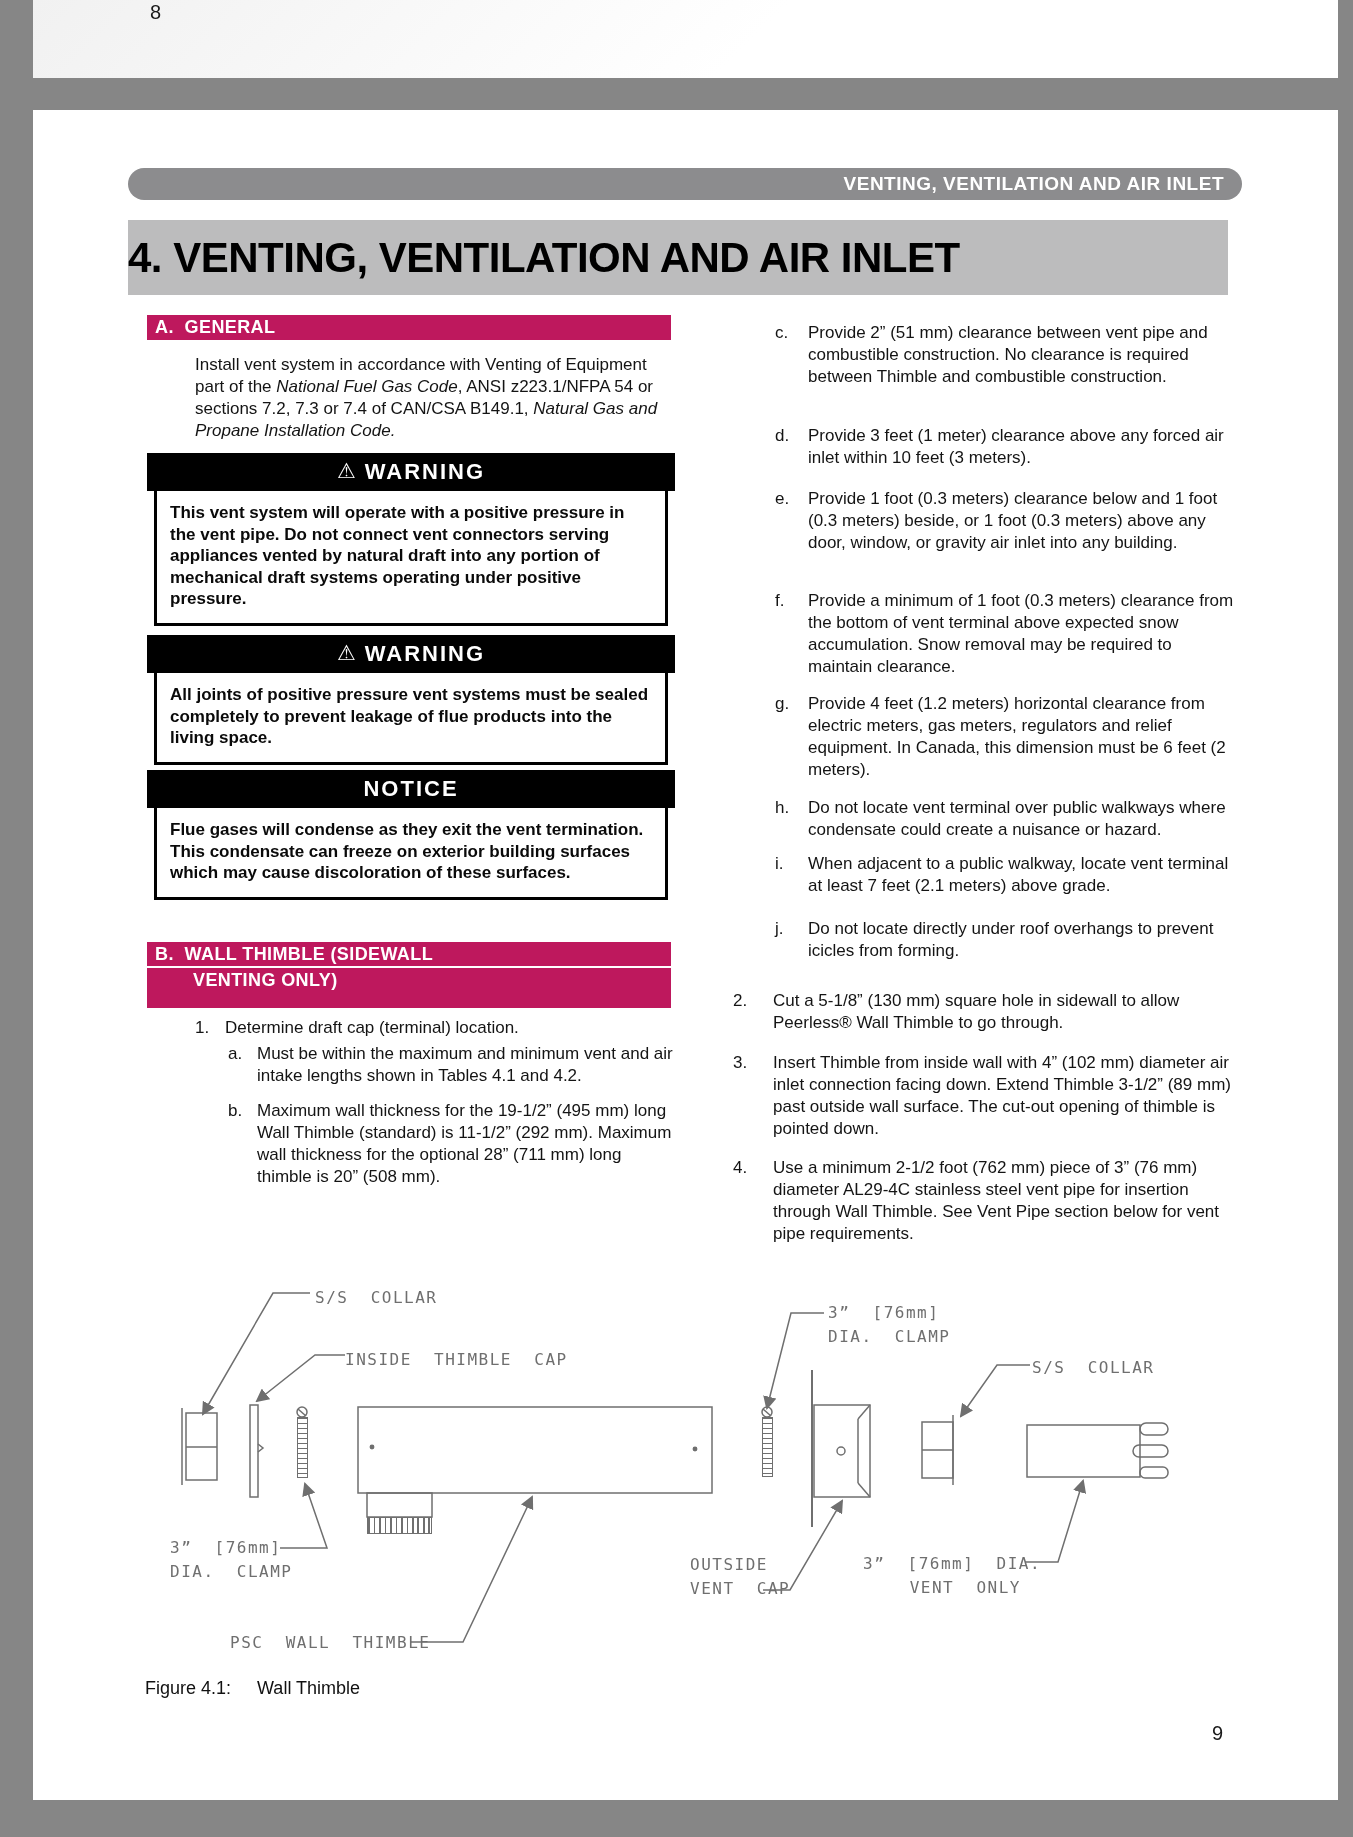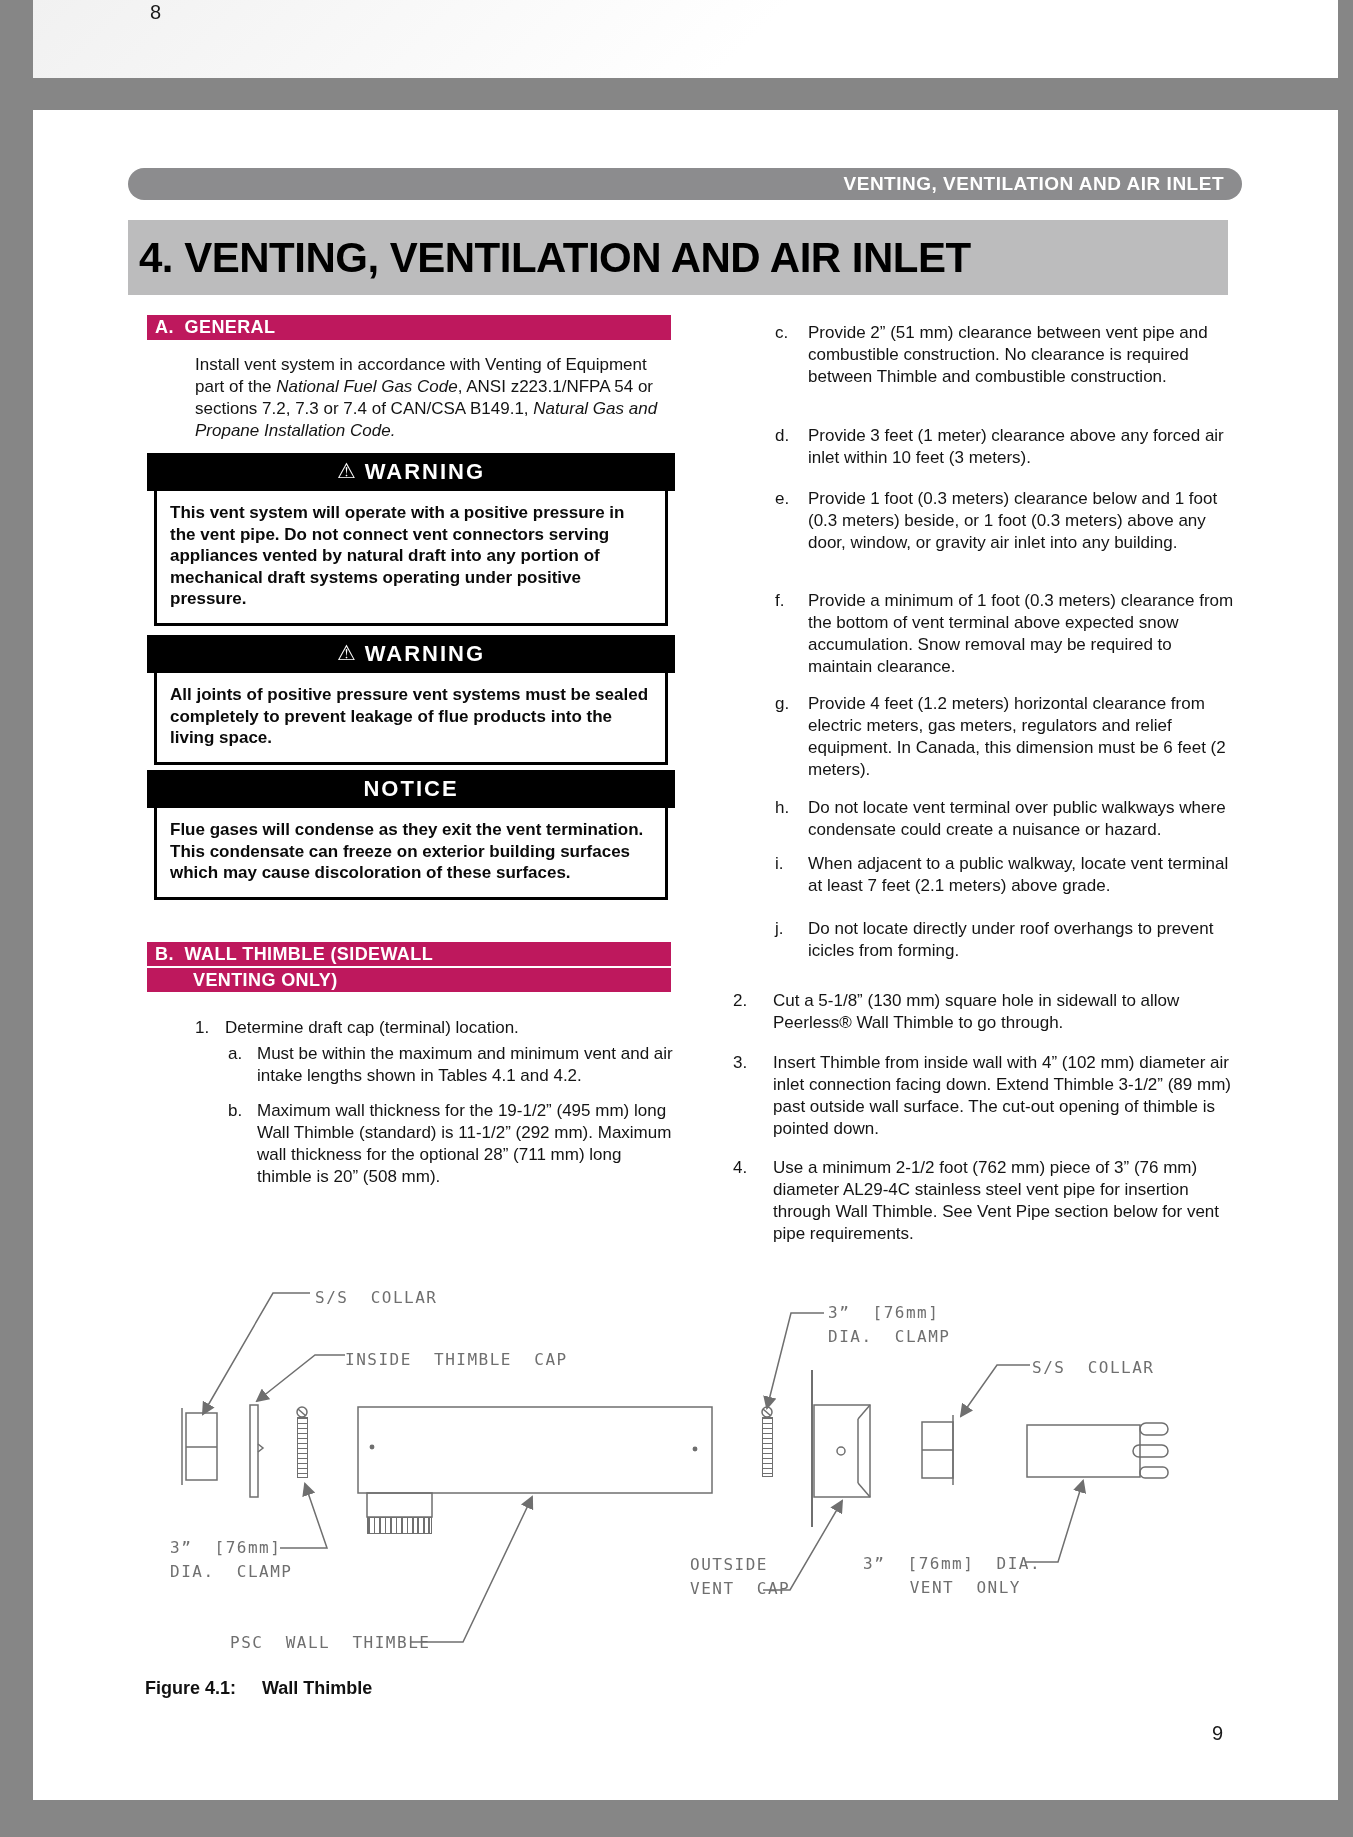--- a/index.html
+++ b/index.html
@@ -2,42 +2,42 @@
 <html><head>
 <meta charset="utf-8">
 <style>
   html,body{margin:0;padding:0;}
   body{width:1353px;height:1837px;background:#868686;font-family:"Liberation Sans",sans-serif;position:relative;overflow:hidden;}
   .abs{position:absolute;}
   #page8{left:33px;top:0;width:1305px;height:78px;background:linear-gradient(135deg,#f1f1f1 0%,#ffffff 55%);}
   #page9{left:33px;top:110px;width:1305px;height:1690px;background:#ffffff;}
   .pagenum{font-size:20px;color:#1a1a1a;}
   #header-bar{left:95px;top:58px;width:1114px;height:32px;background:#8c8c8e;border-radius:16px;color:#ffffff;font-weight:bold;font-size:19px;letter-spacing:.5px;text-align:right;line-height:32px;padding-right:18px;box-sizing:border-box;}
-  #title-block{left:95px;top:110px;width:1100px;height:75px;background:#bcbcbd;color:#000;font-weight:bold;font-size:42px;line-height:75px;padding-left:11px;box-sizing:border-box;letter-spacing:-.5px;white-space:pre;}
+  #title-block{left:95px;top:110px;width:1100px;height:75px;background:#bcbcbd;color:#000;font-weight:bold;font-size:42px;line-height:75px;padding-left:0;box-sizing:border-box;letter-spacing:-.5px;white-space:pre;}
   .black-bar{background:#be185d;color:#fff;font-weight:bold;font-size:18px;letter-spacing:.4px;white-space:pre;box-sizing:border-box;padding-left:8px;}
   #sec-a-bar{left:114px;top:205px;width:524px;height:25px;line-height:25px;}
   .body-text{font-size:17px;line-height:22px;color:#141414;}
   #intro{left:162px;top:244px;width:480px;}
   .alert-box{left:114px;width:528px;}
   .alert-head{background:#000;height:38px;display:flex;align-items:center;justify-content:center;color:#fff;}
   .alert-head .ttl{font-weight:bold;font-size:22px;letter-spacing:2px;}
   .warn-glyph{font-size:21px;margin-right:9px;position:relative;top:-1px;}
   .alert-body{margin:0 7px;border:3px solid #000;border-top:0;padding:11px 13px 13px 13px;font-weight:bold;font-size:17px;line-height:21.5px;color:#0a0a0a;}
   #warning1{top:343px;} #warning2{top:525px;} #notice{top:660px;}
   #sec-b-line1{left:114px;top:832px;width:524px;height:24px;line-height:24px;}
-  #sec-b-line2{left:114px;top:858px;width:524px;height:24px;line-height:24px;padding-left:46px;}
+  #sec-b-line2{left:114px;top:858px;width:524px;height:40px;line-height:24px;padding-left:46px;}
   .li{position:absolute;}
   .li .mk{position:absolute;left:0;top:0;}
   .li .tx{display:block;}
   .li-num-left{left:162px;width:478px;padding-left:30px;box-sizing:border-box;}
   .li-sub-left{left:195px;width:445px;padding-left:29px;box-sizing:border-box;}
   .li-letter{left:742px;width:462px;padding-left:33px;box-sizing:border-box;}
   .li-number{left:700px;width:500px;padding-left:40px;box-sizing:border-box;}
   .cad-label{position:absolute;font-family:"DejaVu Sans Mono",monospace;font-size:16px;letter-spacing:1.5px;color:#6f6f6f;white-space:pre;line-height:24px;}
-  #fig-caption{left:112px;top:1568px;font-size:18px;font-weight:bold;color:#111;white-space:pre;}
+  #fig-caption{left:112px;top:1568px;font-size:18px;font-weight:normal;color:#111;white-space:pre;}
   #fig-caption .gap{display:inline-block;width:26px;}
   #page9-num{left:1120px;top:1612px;width:70px;text-align:right;}
   #page8-num{left:117px;top:1px;}
   .clamp-band{position:absolute;border:1.5px solid #6f6f6f;background:repeating-linear-gradient(180deg,#6f6f6f 0 1.5px,transparent 1.5px 5px);box-sizing:border-box;}
   .hatch-strip{position:absolute;border:1.5px solid #6f6f6f;background:repeating-linear-gradient(90deg,#6f6f6f 0 1.5px,transparent 1.5px 5.5px);box-sizing:border-box;}
 </style>
 </head>
 <body>
 
 <div id="page8" class="abs">

